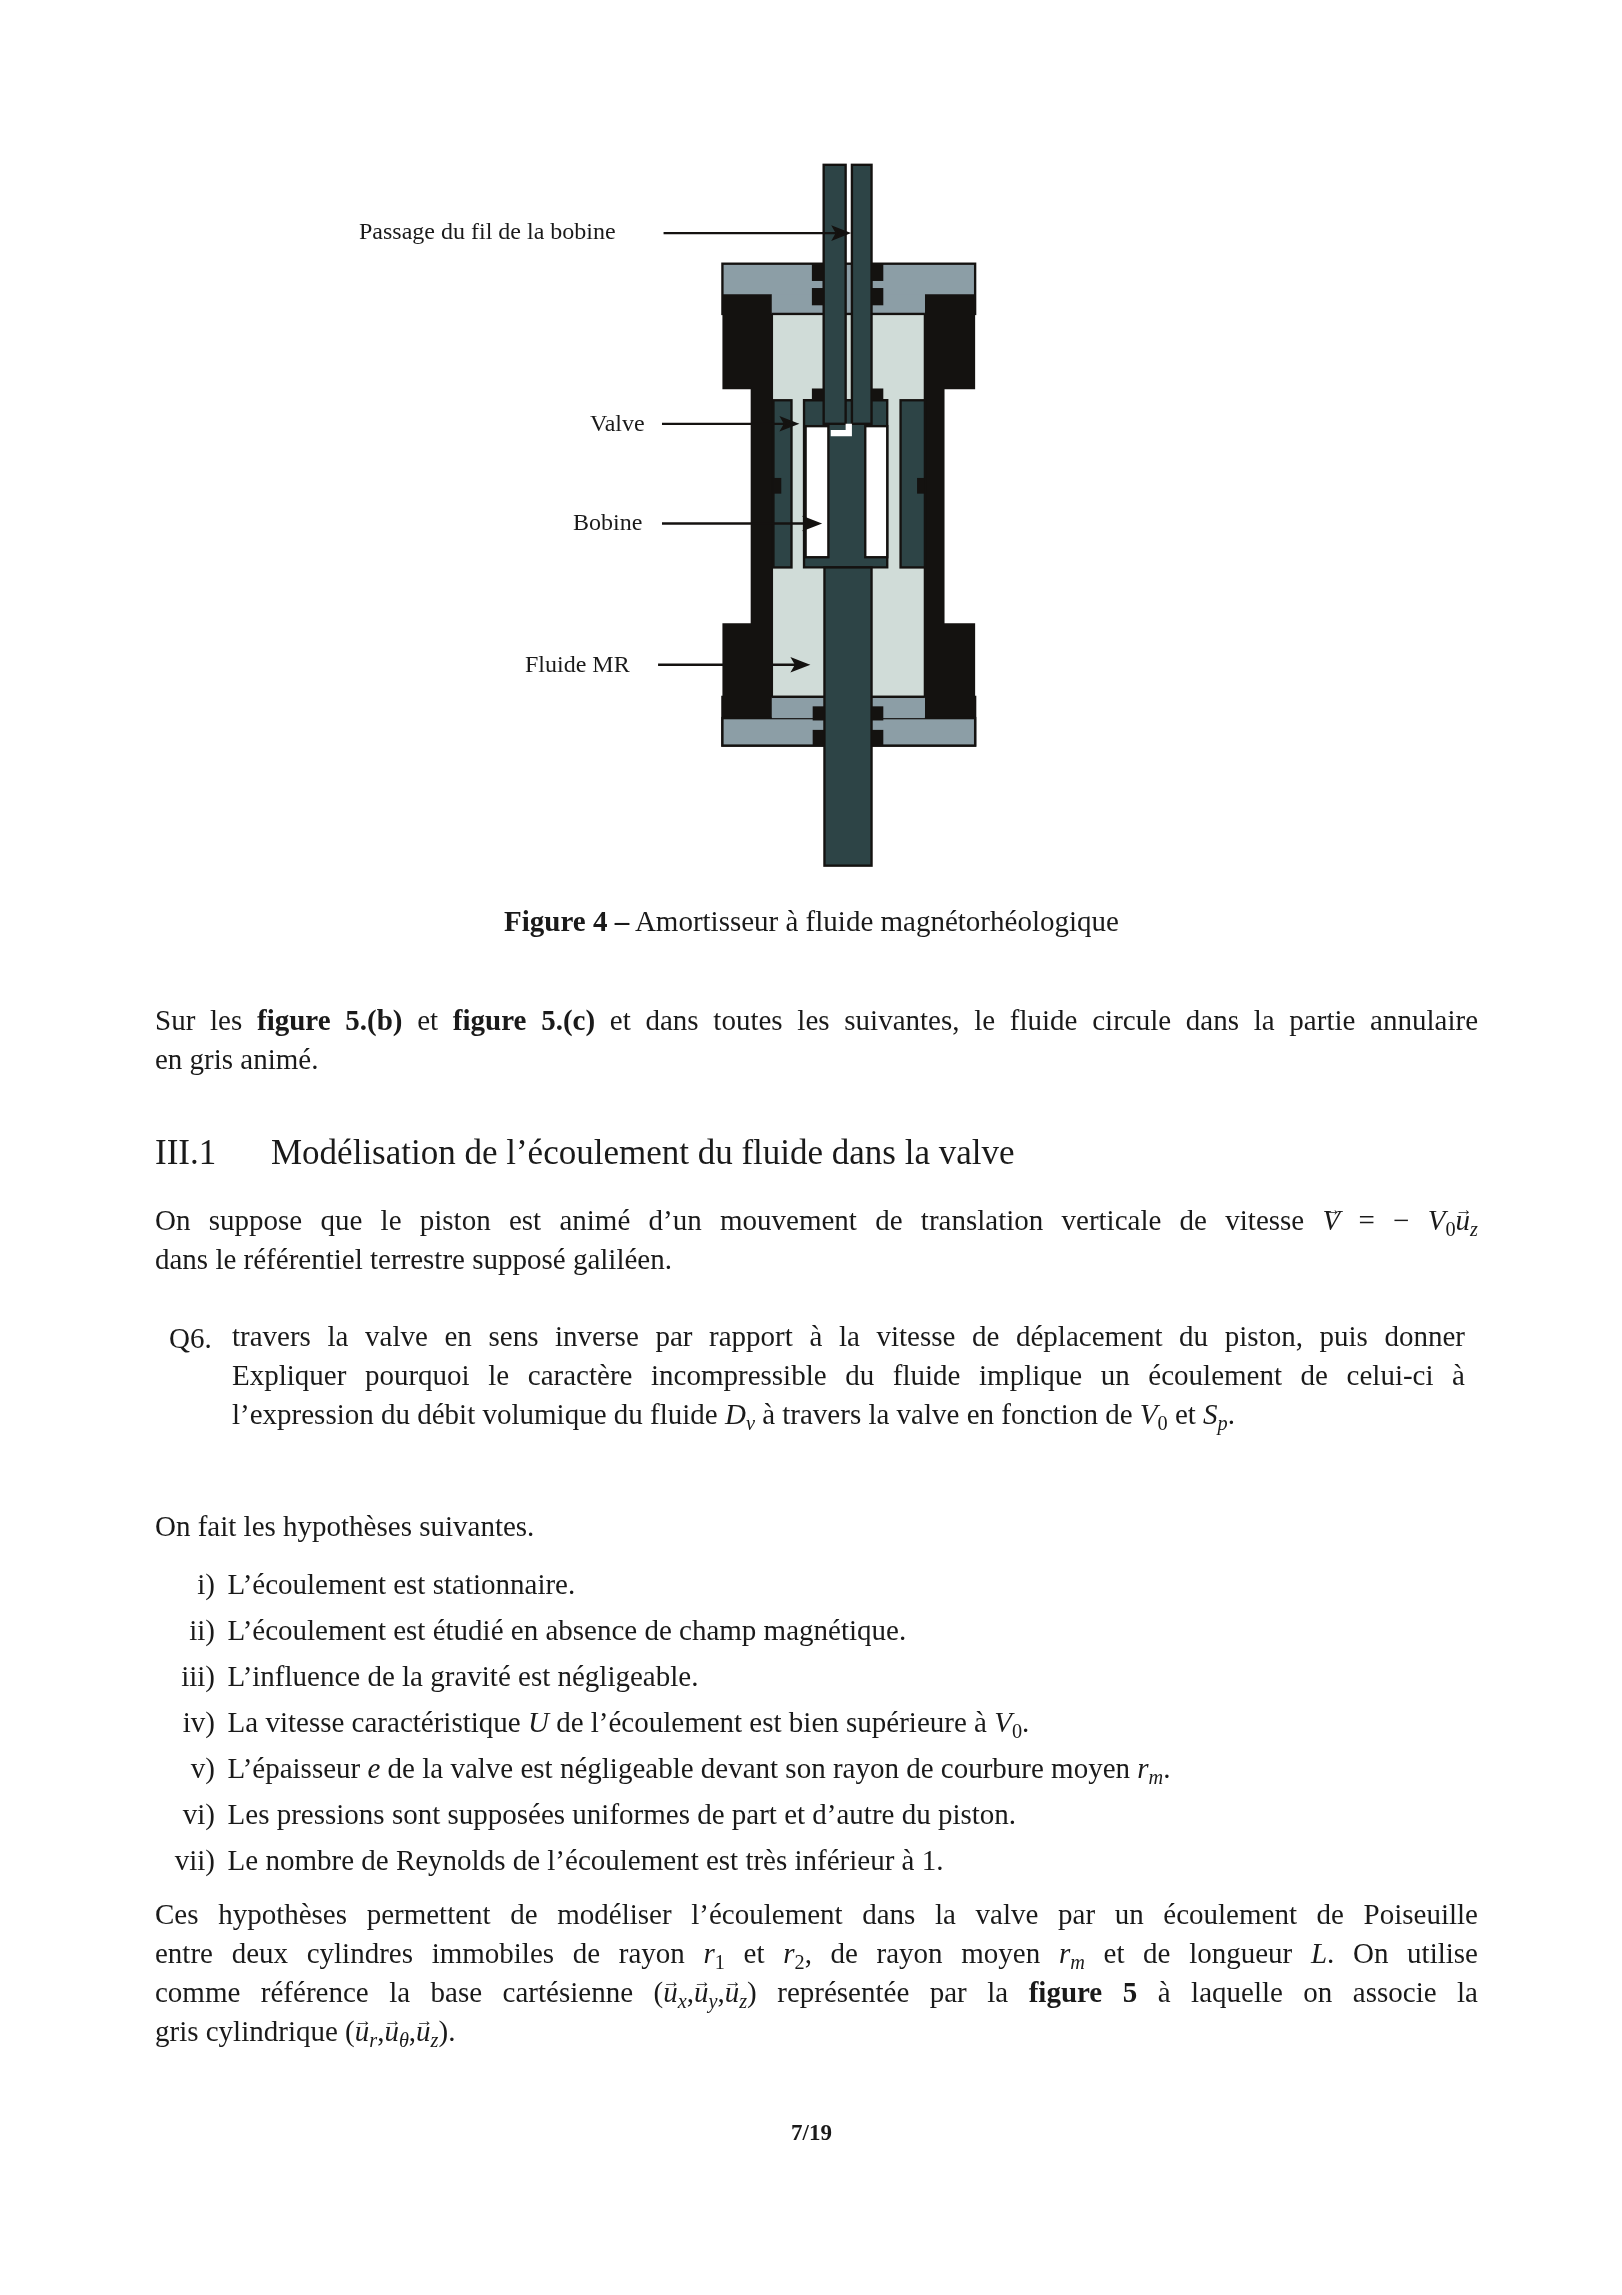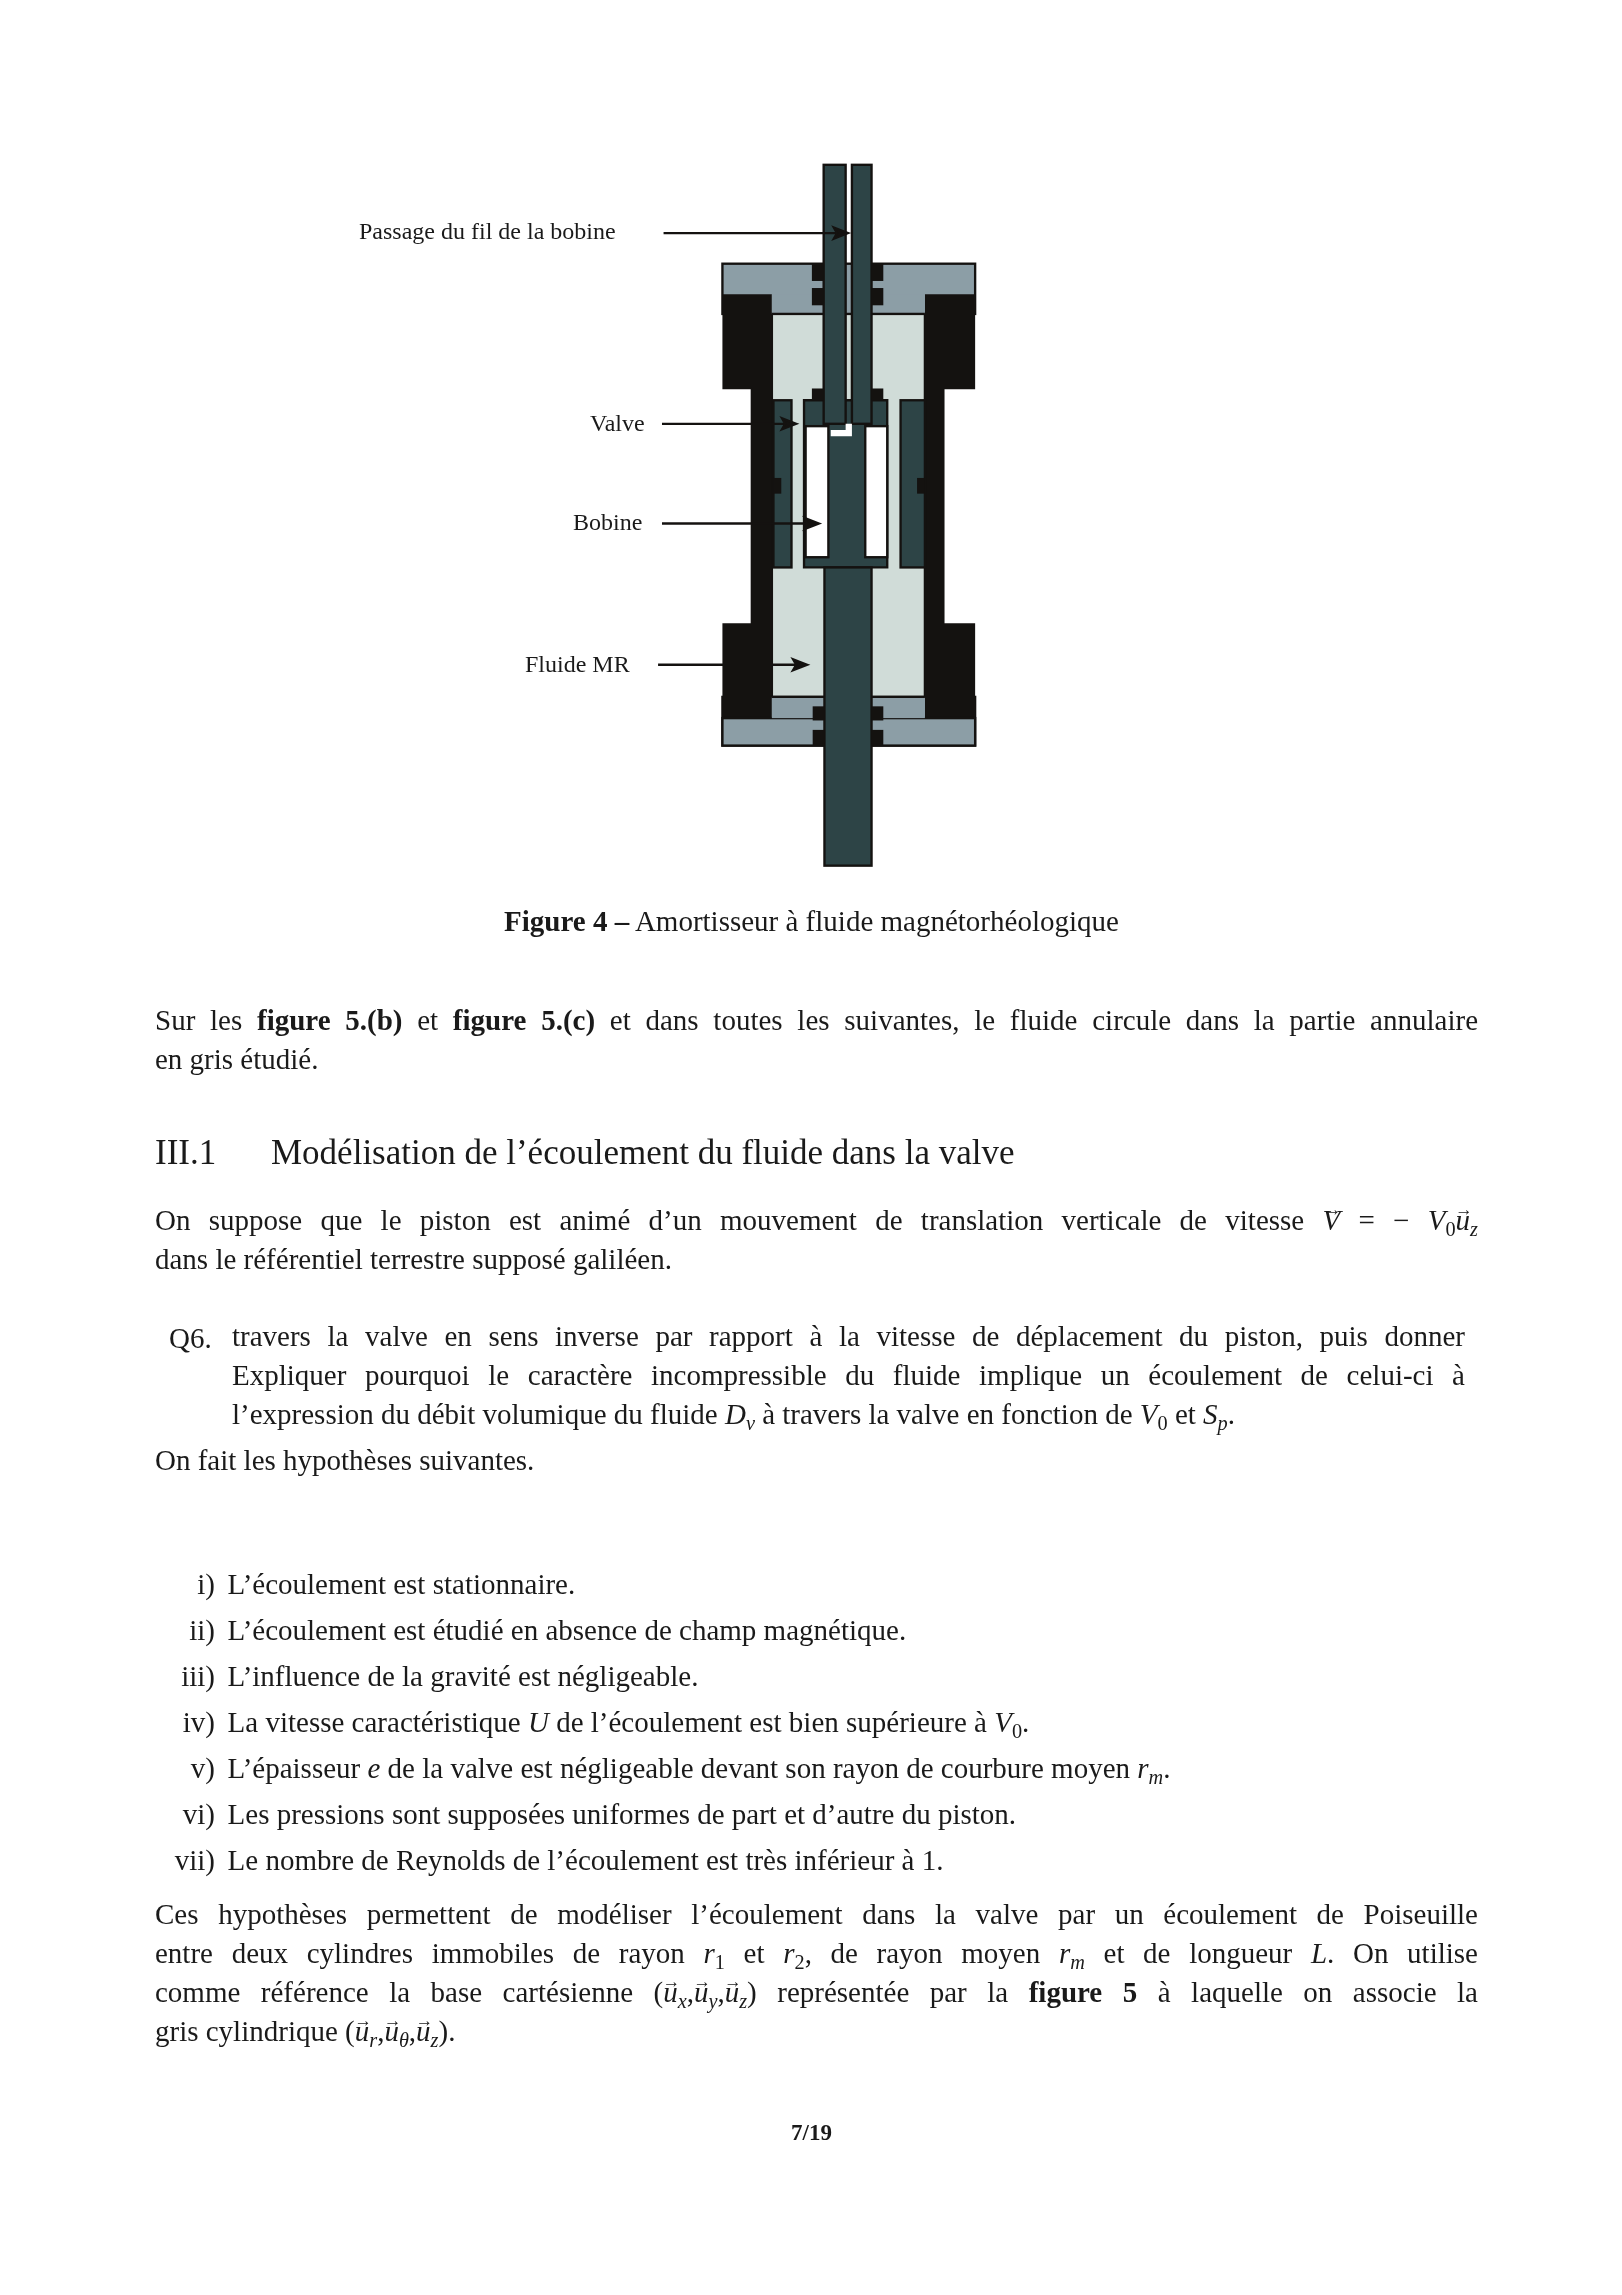--- a/index.html
+++ b/index.html
@@ -99,40 +99,40 @@
   <span class="fig-label" style="left:525px;top:652px;">Fluide MR</span>
 </div>
 
 <div class="caption">
   <b>Figure 4 –</b>
   <span>Amortisseur à fluide magnétorhéologique</span>
 </div>
 
 <div class="para" style="top:1001px;">
   <span class="line"><span>Sur les </span><b>figure 5.(b)</b><span> et </span><b>figure 5.(c)</b><span> et dans toutes les suivantes, le fluide circule dans la partie annulaire</span></span>
-  <span class="line last">en gris étudié.</span>
+  <span class="line last">en gris animé.</span>
 </div>
 
 <div class="heading">
   <span class="num">III.1</span><span>Modélisation de l’écoulement du fluide dans la valve</span>
 </div>
 
 <div class="para" style="top:1201px;">
   <span class="line"><span>On suppose que le piston est animé d’un mouvement de translation verticale de vitesse</span>&nbsp;<span class="vec">V</span><span> = − </span><i class="m">V</i><sub>0</sub><span class="vec">u</span><sub class="m" style="font-style:italic">z</sub></span>
   <span class="line last">dans le référentiel terrestre supposé galiléen.</span>
 </div>
 
 <div class="qlabel" style="top:1322px;">Q6.</div>
 <div class="qtext" style="top:1317px;">
   <span class="line">travers la valve en sens inverse par rapport à la vitesse de déplacement du piston, puis donner</span>
   <span class="line">Expliquer pourquoi le caractère incompressible du fluide implique un écoulement de celui-ci à</span>
   <span class="line last"><span>l’expression du débit volumique du fluide </span><i>D</i><sub style="font-style:italic">v</sub><span> à travers la valve en fonction de </span><i>V</i><sub>0</sub><span> et </span><i>S</i><sub style="font-style:italic">p</sub><span>.</span></span>
 </div>
 
-<div class="para" style="top:1441px;">
+<div class="para" style="top:1507px;">
   <span class="line last">On fait les hypothèses suivantes.</span>
 </div>
 
 <div class="hyp" style="top:1561px;">
   <div class="item">
       <span class="roman">i)</span>
       <span>L’écoulement est stationnaire.</span>
     </div>
   <div class="item">
       <span class="roman">ii)</span>

